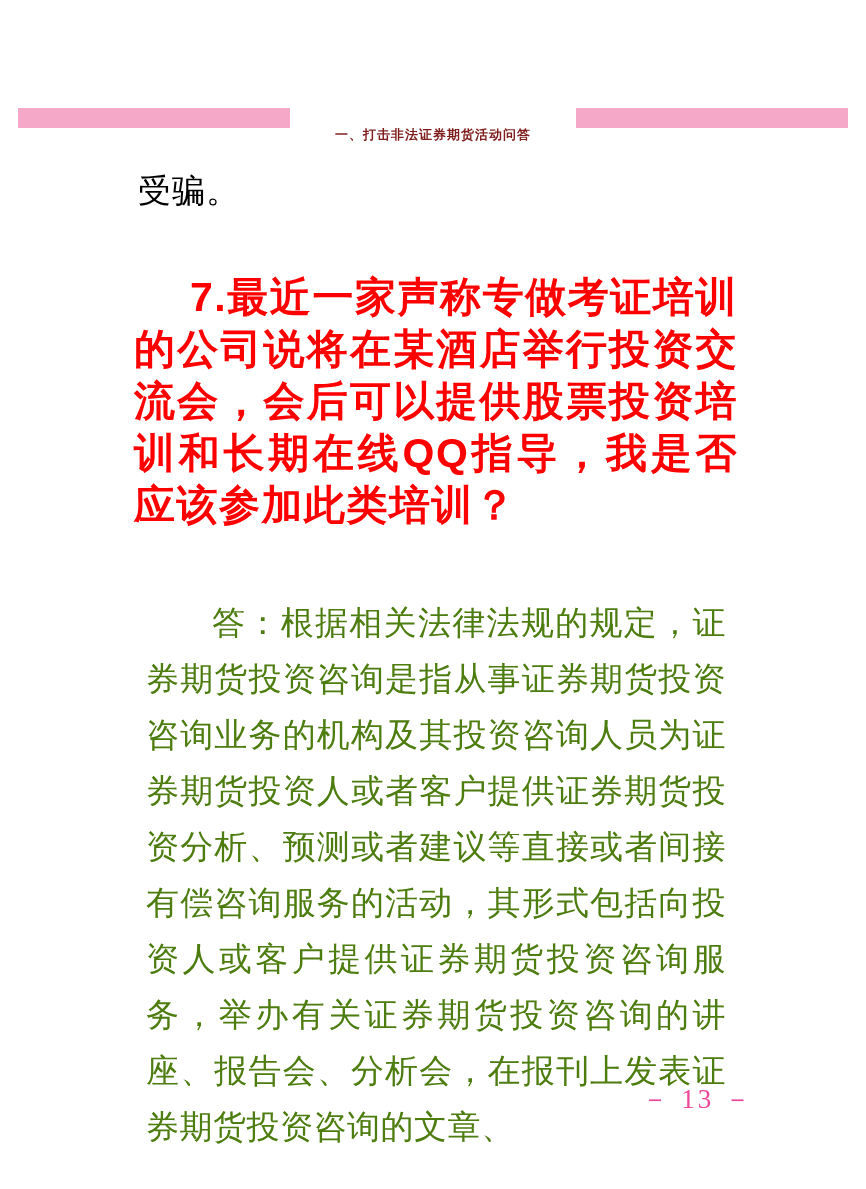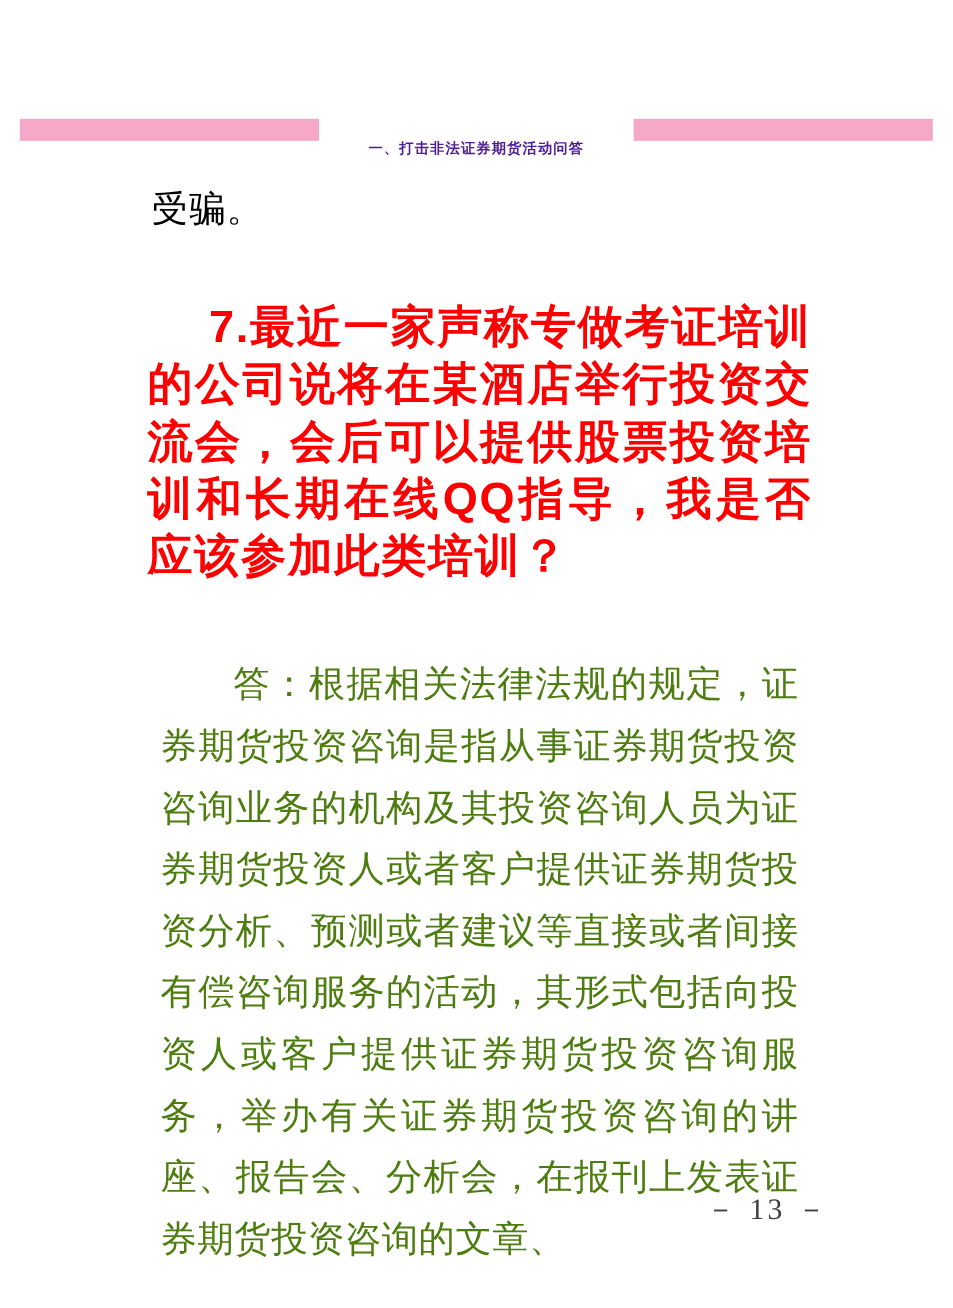--- a/index.html
+++ b/index.html
@@ -40,21 +40,21 @@
   }
   .header-bar.left  { left: 18px;  width: 272px; }
   .header-bar.right { right: 18px; width: 272px; }
   .header-title {
     position: relative;
     z-index: 2;
     font-family: "Liberation Sans", "DejaVu Sans", sans-serif;
     font-size: 13px;
     font-weight: bold;
     letter-spacing: 1px;
-    color: #4c1d95;
+    color: #7f1d1d;
     white-space: nowrap;
     padding: 0 10px;
     background: #ffffff;
     margin-top: 31px;
   }
 
   
   .content {
     position: absolute;
     left: 134px;
@@ -105,21 +105,21 @@
     margin: 12px;
     text-indent: 66px;
   }
 
   
   .folio {
     position: absolute;
     right: 112px;
     bottom: 72px;
     font-size: 27px;
-    color: #404040;
+    color: #ec4899;
     letter-spacing: 3px;
     font-family: "Liberation Serif", "DejaVu Serif", serif;
   }
 </style>
 </head>
 <body>
 
 <div class="page">
 
   <div class="header">

